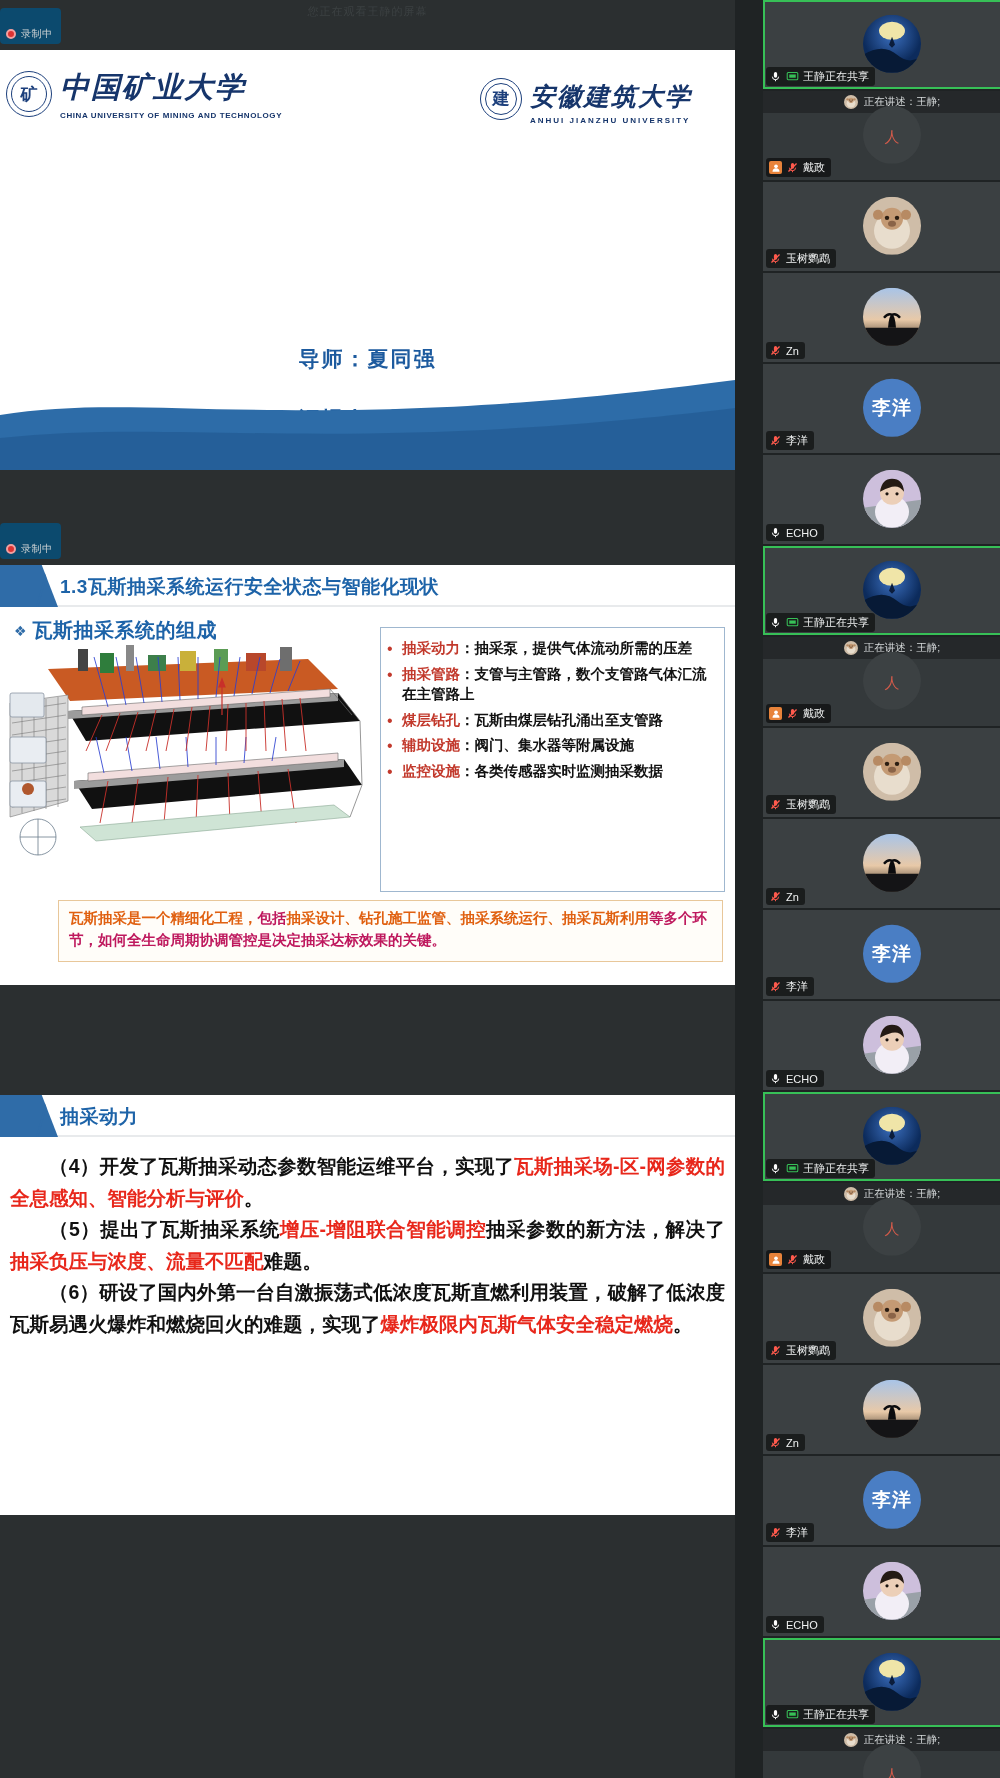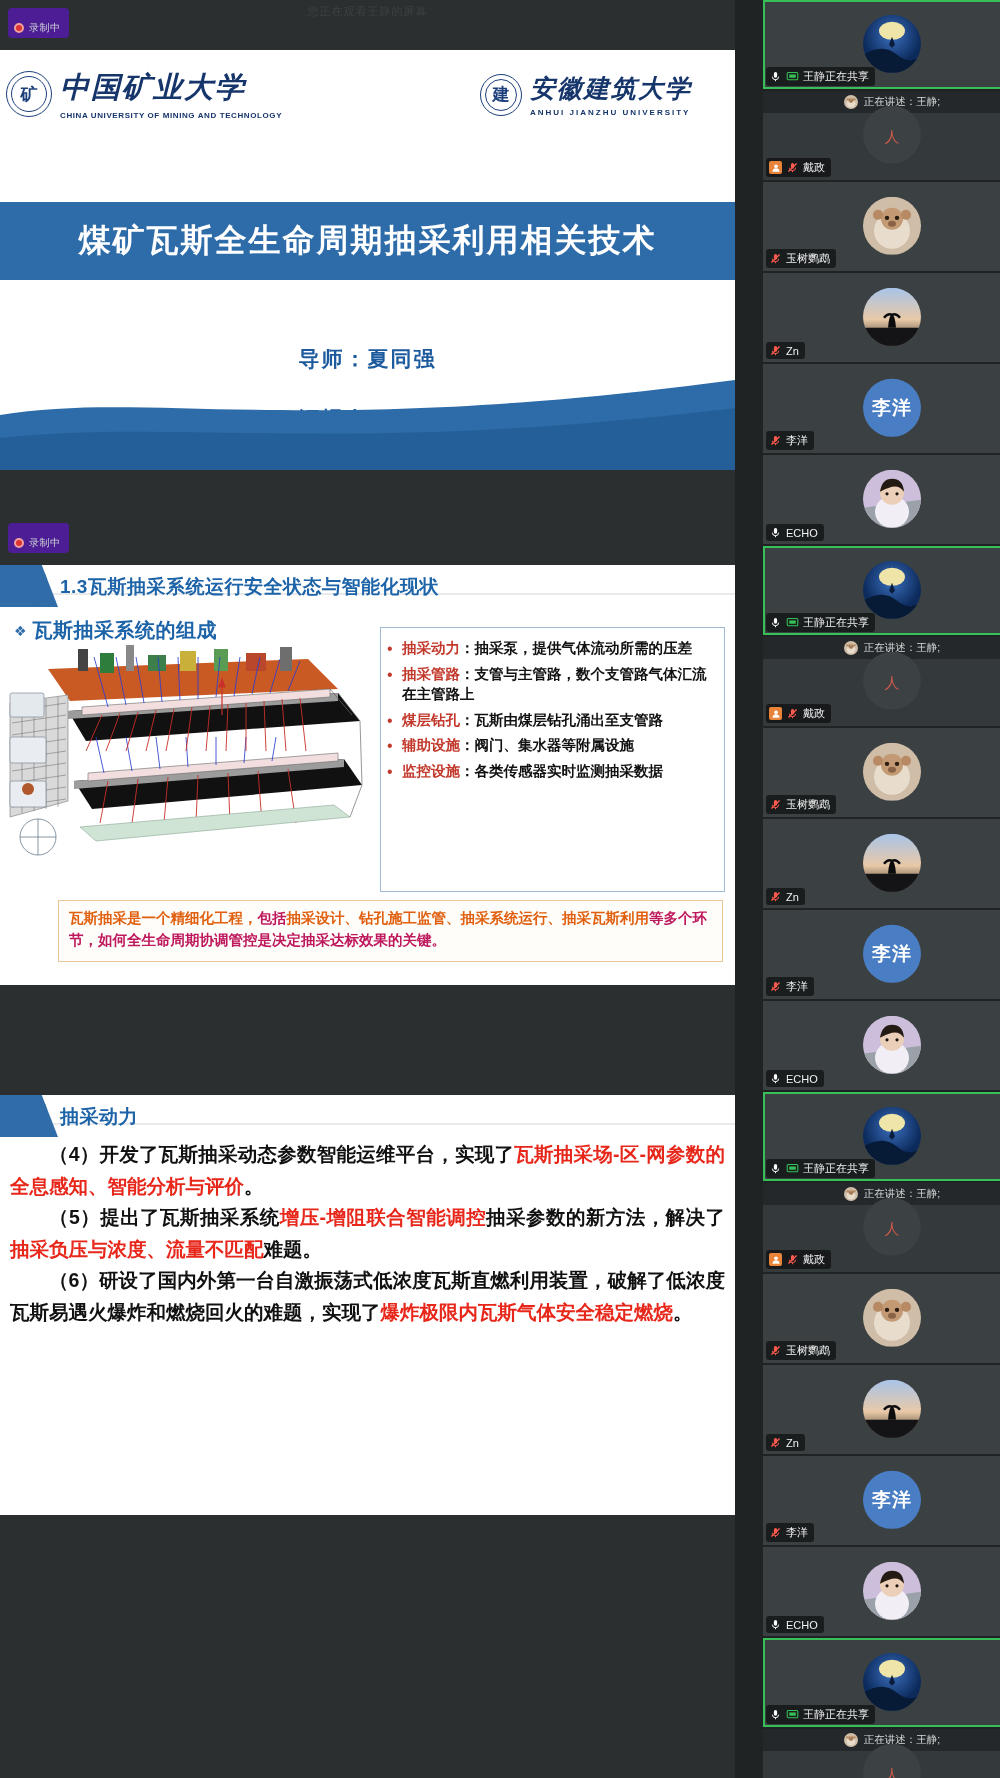--- a/index.html
+++ b/index.html
@@ -9,23 +9,23 @@
     font-family:"Liberation Sans","DejaVu Sans",sans-serif;
     overflow:hidden;
   }
   .app { position:relative; width:1000px; height:1778px; display:flex; }
 
   
   .stage { position:relative; width:735px; height:1778px; background:#2b2f30; flex:0 0 735px; }
 
   
   .rec-pill{
-    position:absolute; left:8px; top:8px; z-index:30;
+    position:absolute; left:0; top:8px; z-index:30;
     display:flex; align-items:center; gap:5px;
-    background:#4c1d95; border-radius:4px; padding:13px 8px 3px 6px;
+    background:#0c4a6e; border-radius:4px; padding:19px 8px 3px 6px;
   }
   .rec-dot{ width:10px;height:10px;border-radius:50%;background:#d33;border:2px solid #f3a0a0; box-sizing:border-box;}
   .rec-txt{ color:#cfd3d4; font-size:10px; letter-spacing:.5px;}
 
   .view-hint{
     position:absolute; top:4px; left:0; width:735px; text-align:center;
     color:#3c4142; font-size:11px; letter-spacing:1px; z-index:25;
   }
 
   
@@ -34,37 +34,37 @@
   
   .s1{ top:50px; height:420px; }
   .s1 .logobar{ position:relative; height:92px; background:#fff;}
   .logo-left{ position:absolute; left:6px; top:18px; display:flex; align-items:center; gap:8px;}
   .logo-right{ position:absolute; left:480px; top:22px; display:flex; align-items:center; gap:8px;}
   .seal{ width:46px;height:46px;border-radius:50%;border:1.6px solid #1c3f7c; position:relative; flex:0 0 46px;}
   .seal:after{content:"";position:absolute;inset:4px;border-radius:50%;border:1px solid #1c3f7c;}
   .seal .em{position:absolute;inset:0;display:flex;align-items:center;justify-content:center;color:#1c3f7c;font-size:17px;font-weight:bold;}
   .seal.small{width:42px;height:42px;flex:0 0 42px;}
   .uni-cn{ color:#16356b; font-size:29px; font-weight:bold; letter-spacing:2px; font-family:"Liberation Serif","DejaVu Serif",serif; font-style:italic;}
-  .uni-cn.small{ font-size:25px;}
+  .uni-cn.small{ font-size:25px;margin-top:8px;}
   .uni-en{ color:#16356b; font-size:8px; font-weight:bold; letter-spacing:.6px; margin-top:3px;}
   .uni-en.sp{letter-spacing:2px;}
   .uni-stack{display:flex;flex-direction:column;}
   .blue-bar{
     position:absolute; left:0; top:152px; width:735px; height:78px;
     background:#2d6ca8; display:flex; align-items:center; justify-content:center;
   }
   .blue-bar .t{ color:#fff; font-size:32px; font-weight:bold; letter-spacing:2px;}
   .s1 .sub{ position:absolute; width:735px; text-align:center; color:#1c5a9e; font-size:21px; font-weight:bold; letter-spacing:2px;}
   .s1 .sub.a{ top:295px;}
   .s1 .sub.b{ top:355px;}
   .wave{ position:absolute; left:0; bottom:0; width:735px; height:110px;}
 
   
   .s2{ top:565px; height:420px; }
-  .hdr{ position:relative; height:30px; background:#fff; border-bottom:2px solid #e8eaec;}
+  .hdr{ position:relative; height:42px; background:#fff; border-bottom:2px solid #e8eaec;}
   .hdr .tick{ position:absolute; left:0; top:0; width:58px; height:42px; background:#2f6ca8; clip-path:polygon(0 0,72% 0,100% 100%,0 100%); }
   .hdr .tick:after{content:"";position:absolute;left:42px;top:0;width:2px;height:42px;background:#2f6ca8;transform:skewX(-16deg);}
   .hdr .ht{ position:absolute; left:60px; top:9px; color:#1d63a8; font-size:19px; font-weight:bold; letter-spacing:.5px;}
   .sec-bullet{ position:absolute; left:14px; top:52px; display:flex; align-items:center; gap:6px;}
   .sec-bullet .dia{ color:#2f6ca8; font-size:14px;}
   .sec-bullet .lbl{ color:#1d63a8; font-size:20px; font-weight:bold; letter-spacing:.5px;}
 
   
   .diagram{ position:absolute; left:8px; top:76px; width:356px; height:240px; background:#fff;}
   .dgm-canvas{ width:100%; height:100%;}
@@ -137,23 +137,20 @@
           <div class="seal small">
               <span class="em">建</span>
             </div>
           <div class="uni-stack">
             <div class="uni-cn small">安徽建筑大学</div>
             <div class="uni-en sp">ANHUI JIANZHU UNIVERSITY</div>
           </div>
         </div>
       </div>
 
-      <div class="blue-bar">
-        <div class="t">煤矿瓦斯全生命周期抽采利用相关技术</div>
-      </div>
 
       <div class="sub a">导师：夏同强</div>
       <div class="sub b">汇报人：王静</div>
 
       <svg class="wave" viewBox="0 0 735 110" preserveAspectRatio="none">
         <path d="M0,55 C150,30 300,78 735,20 L735,110 L0,110 Z" fill="#2d6ca8"></path>
         <path d="M0,78 C180,58 340,96 735,48 L735,110 L0,110 Z" fill="#1f558c" opacity=".55"></path>
       </svg>
     </div>
 

